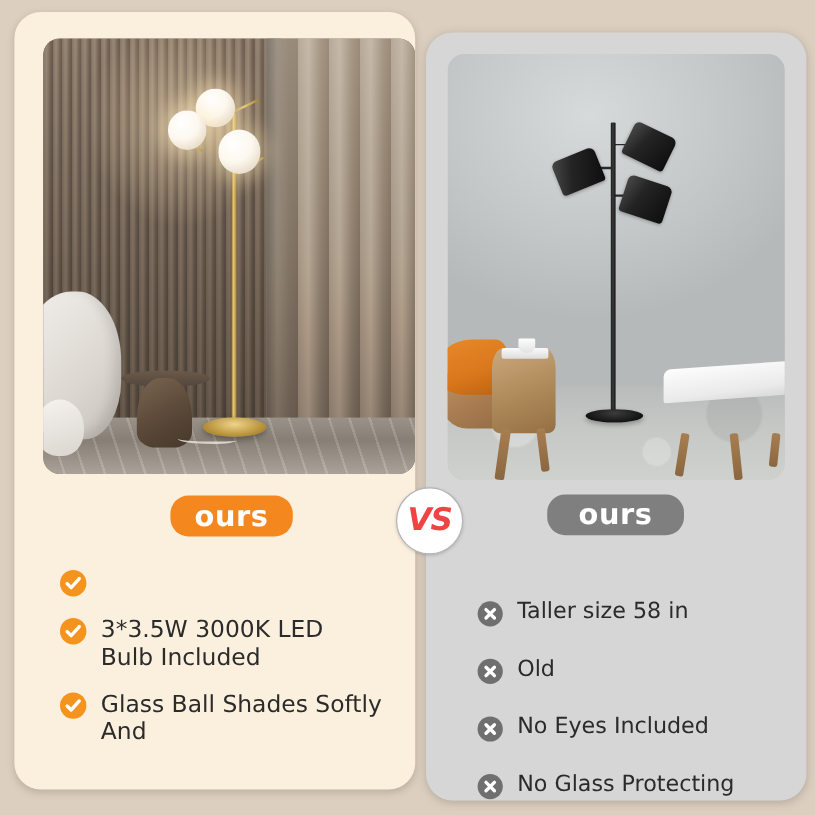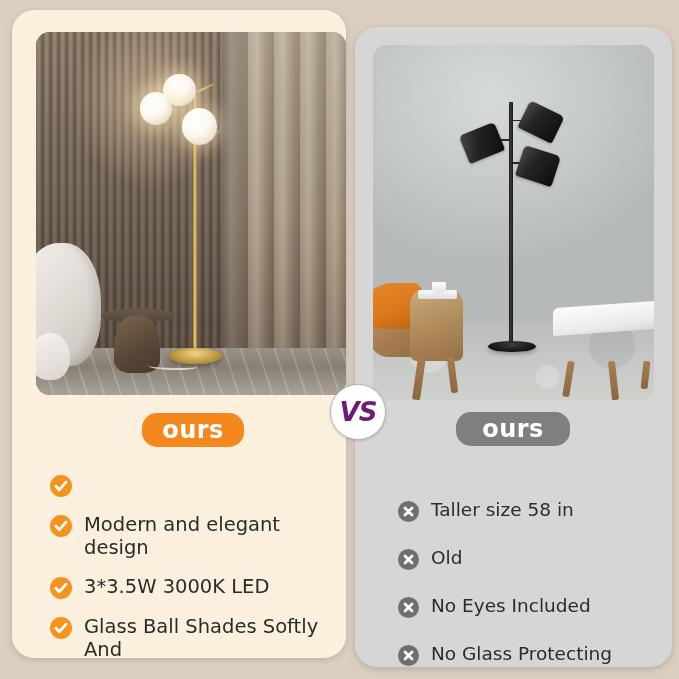--- a/index.html
+++ b/index.html
@@ -176,24 +176,24 @@
   .badge{
     position:absolute;display:flex;align-items:center;justify-content:center;
     border-radius:15px;font-weight:bold;color:#fff;letter-spacing:.5px;
   }
   .badge-ours-left{left:130px;top:403px;width:102px;height:34px;
     background:#f5871f;font-size:24px;}
   .badge-ours-right{left:456px;top:412px;width:114px;height:34px;
     background:#7f7f7f;font-size:24px;}
 
   .vs-badge{
-    position:absolute;left:330px;top:384px;width:54px;height:54px;
+    position:absolute;left:330px;top:406px;width:54px;height:54px;
     border-radius:50%;background:#ffffff;border:1.5px solid #b5b5b5;
     display:flex;align-items:center;justify-content:center;
-    font-size:26px;font-weight:bold;font-style:italic;color:#701a75;
+    font-size:26px;font-weight:bold;font-style:italic;color:#ef4444;
     letter-spacing:-1px;z-index:20;
     box-shadow:0 1px 3px rgba(0,0,0,.18);
   }
 
   
   .list{position:absolute;}
   .list-left{left:38px;top:463px;width:296px;}
   .list-right{left:398px;top:475px;width:262px;}
 
   .row{display:flex;align-items:flex-start;}
@@ -245,39 +245,30 @@
     <div class="list list-left">
 
       <div class="row">
         <span class="icon icon-check">
           <svg viewBox="0 0 24 24">
               <path d="M6.5 12.4l3.6 3.6 7.4-8.2" fill="none" stroke="#fff" stroke-width="3.1" stroke-linecap="round" stroke-linejoin="round"></path>
             </svg>
         </span>
       </div>
 
+
       <div class="row">
         <span class="icon icon-check">
           <svg viewBox="0 0 24 24">
               <path d="M6.5 12.4l3.6 3.6 7.4-8.2" fill="none" stroke="#fff" stroke-width="3.1" stroke-linecap="round" stroke-linejoin="round"></path>
             </svg>
         </span>
         <span class="row-text">
-          <span>Modern and elegant design</span>
-        </span>
-      </div>
-
-      <div class="row">
-        <span class="icon icon-check">
-          <svg viewBox="0 0 24 24">
-              <path d="M6.5 12.4l3.6 3.6 7.4-8.2" fill="none" stroke="#fff" stroke-width="3.1" stroke-linecap="round" stroke-linejoin="round"></path>
-            </svg>
-        </span>
-        <span class="row-text">
           <span>3*3.5W 3000K LED</span>
+          <span class="l2">Bulb Included</span>
         </span>
       </div>
 
       <div class="row">
         <span class="icon icon-check">
           <svg viewBox="0 0 24 24">
               <path d="M6.5 12.4l3.6 3.6 7.4-8.2" fill="none" stroke="#fff" stroke-width="3.1" stroke-linecap="round" stroke-linejoin="round"></path>
             </svg>
         </span>
         <span class="row-text">

